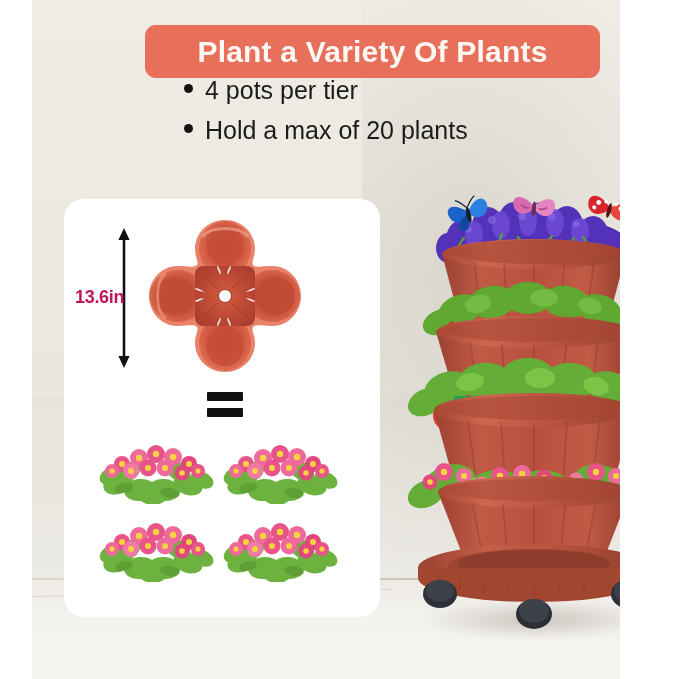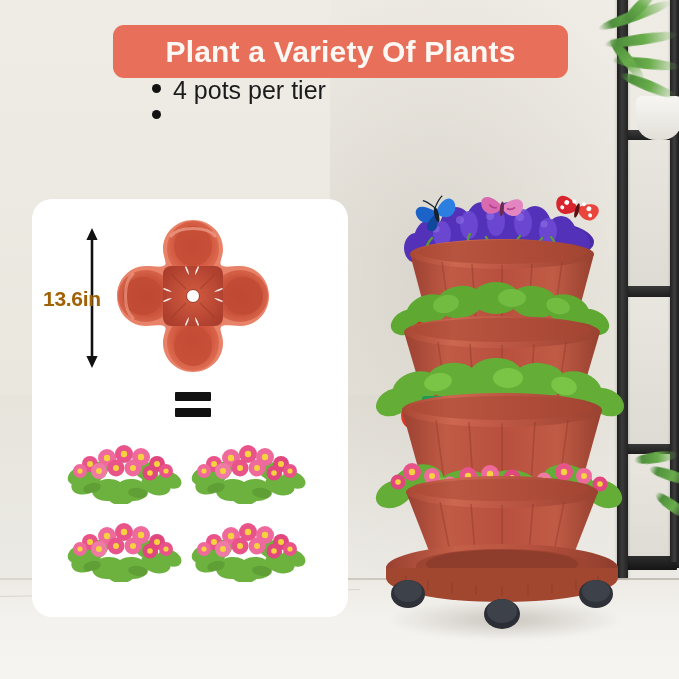--- a/index.html
+++ b/index.html
@@ -2,25 +2,26 @@
 <html><head>
 <meta charset="utf-8">
 <style>
   html, body {
     margin: 0;
     padding: 0;
     background: #ffffff;
   }
   #stage {
     position: relative;
-    width: 679px;
+    width: 588px;
     height: 679px;
     overflow: hidden;
     background: #f0eee7;
     font-family: "Liberation Sans", sans-serif;
+    margin-left: 32px;
     -webkit-font-smoothing: antialiased;
   }
 
   
   .room {
     position: absolute;
     inset: 0;
     background:
       linear-gradient(180deg, #efece5 0%, #eae7df 58%, #e7e4dc 58.3%, #efedea 100%);
   }
@@ -151,21 +152,21 @@
   }
 
   
   .dim-arrow {
     position: absolute;
     left: 85px; top: 228px; width: 14px; height: 140px;
   }
   .dim-label {
     position: absolute;
     left: 43px; top: 287px;
-    font-size: 21px; font-weight: bold; color: #a16207;
+    font-size: 18px; font-weight: bold; color: #be185d;
     letter-spacing: -.3px;
   }
 
   
   .clover {
     position: absolute;
     left: 113px; top: 216px; width: 160px; height: 160px;
   }
 
   
@@ -243,20 +244,21 @@
     <span class="banner-text">Plant a Variety Of Plants</span>
   </div>
 
   <div class="bullets">
     <div class="bullet-row">
       <span class="bullet-dot"></span>
       <span>4 pots per tier</span>
     </div>
     <div class="bullet-row">
       <span class="bullet-dot"></span>
+      <span>Hold a max of 20 plants</span>
     </div>
   </div>
 
   <div class="card"></div>
 
   <svg class="dim-arrow" viewBox="0 0 14 140">
     <line x1="7" y1="9" x2="7" y2="131" stroke="#111" stroke-width="2.6"></line>
     <polygon points="7,0 1.4,12 12.6,12" fill="#111"></polygon>
     <polygon points="7,140 1.4,128 12.6,128" fill="#111"></polygon>
   </svg>

